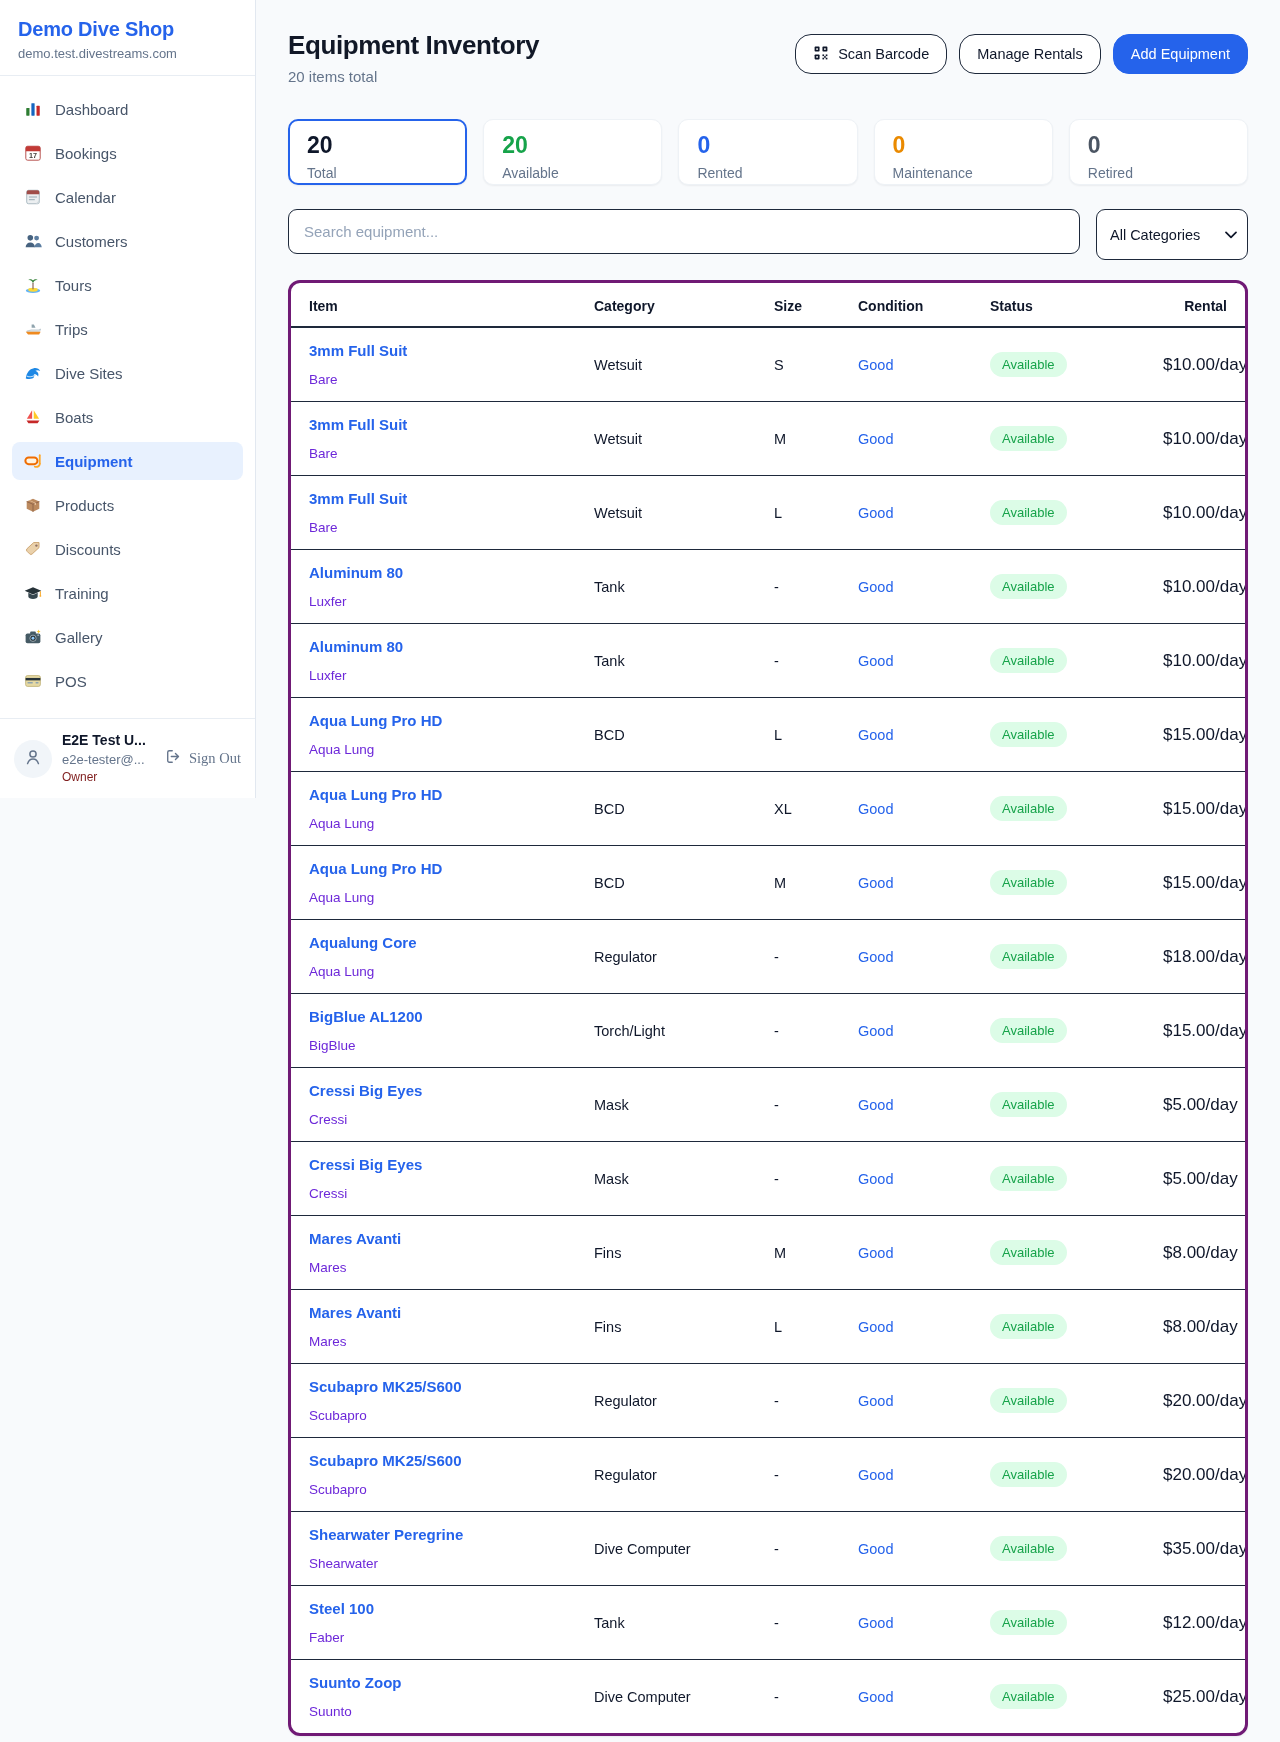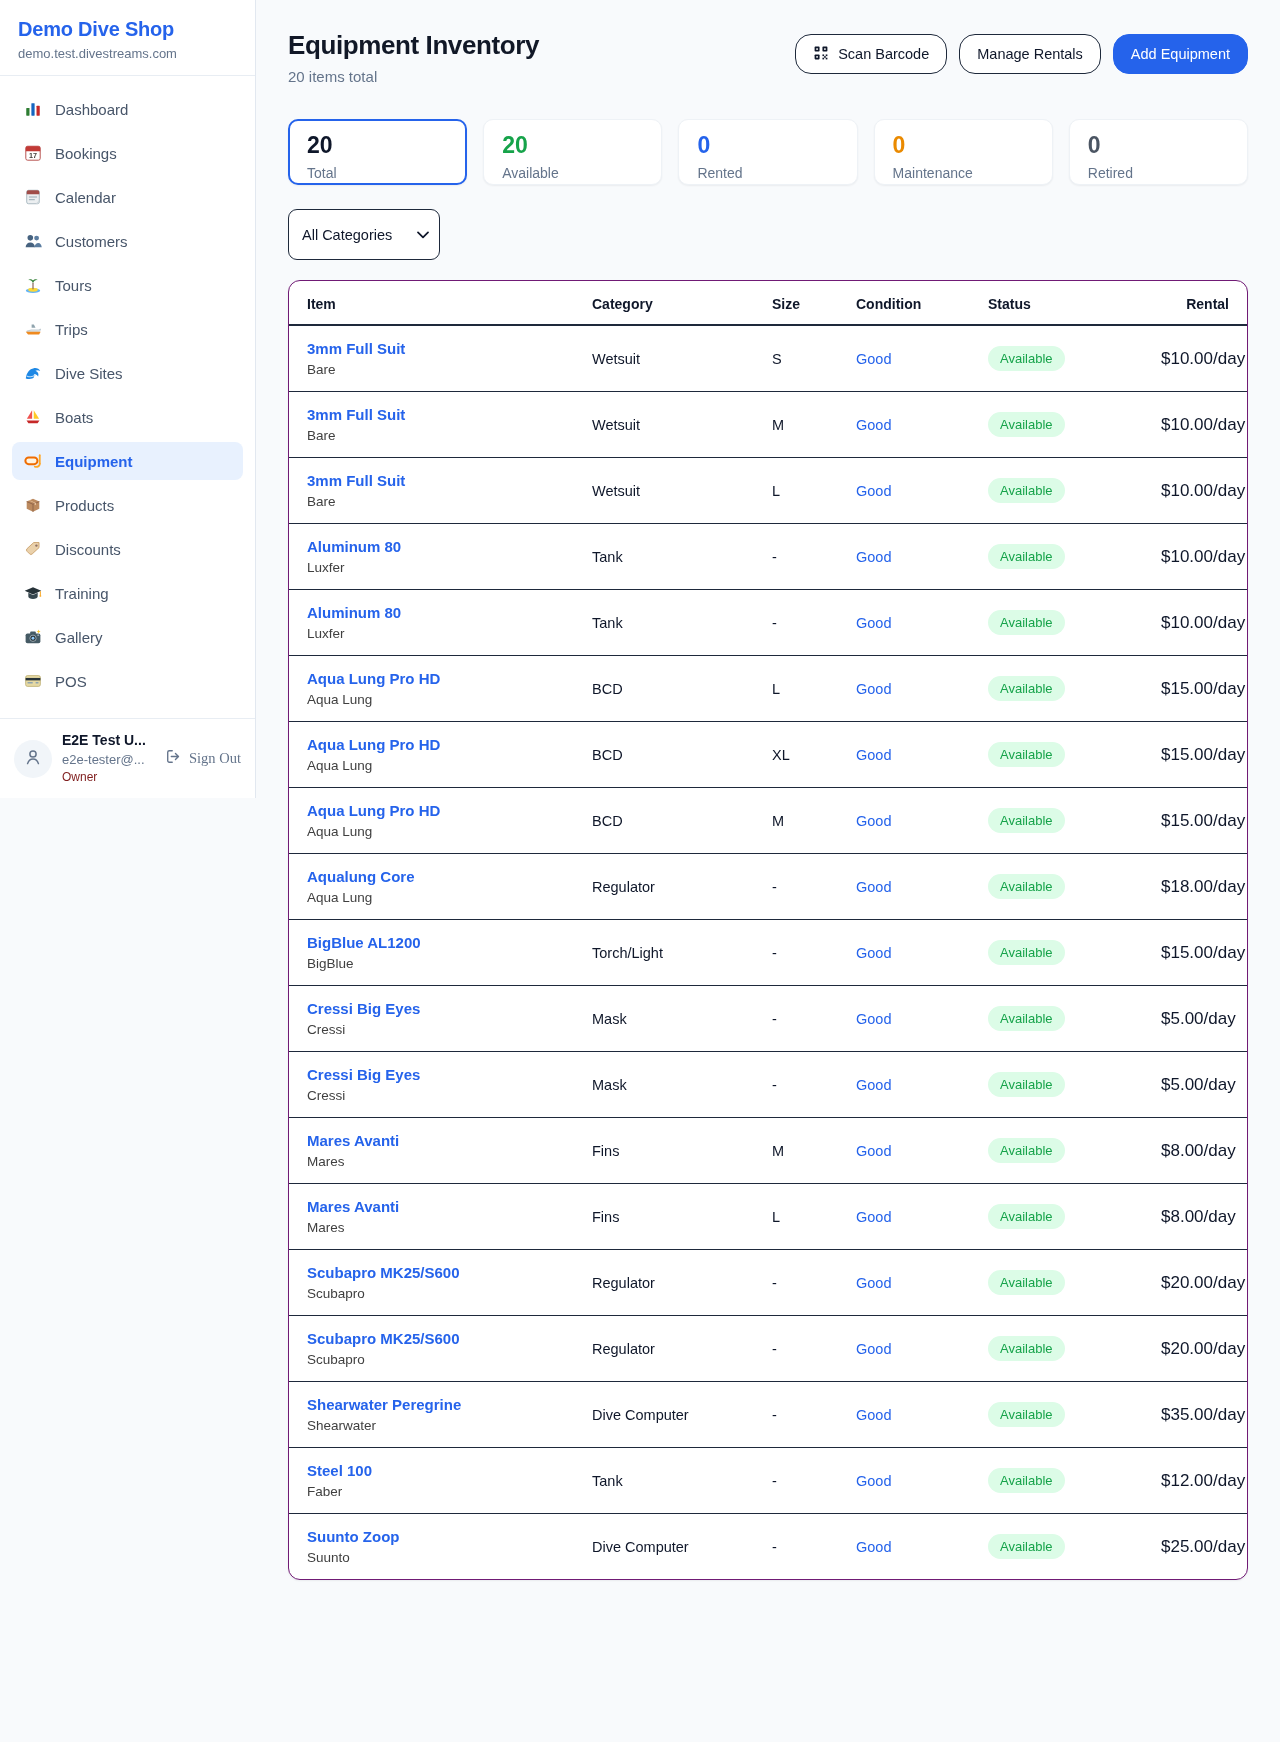--- a/index.html
+++ b/index.html
@@ -83,35 +83,35 @@
     width:100%; height:51px; border:1px solid #1e293b; border-radius:9px;
     background:#fff; font-size:14.5px; color:#0f172a; padding:0 30px 0 13px;
     appearance:none; -webkit-appearance:none; font-family:inherit; cursor:pointer;
   }
   .chevron { position:absolute; right:11px; top:50%; transform:translateY(-50%); pointer-events:none; }
   .chevron svg { width:12px; height:8px; display:block; }
 
   
   .table-card {
     background:#fff; border-radius:12px; overflow:hidden;
-    border:1px solid #701a75; box-shadow:0 1px 2px rgba(15,23,42,.06);
+    border:3px solid #701a75; box-shadow:0 1px 2px rgba(15,23,42,.06);
   }
   table { width:100%; border-collapse:collapse; table-layout:fixed; }
   th { text-align:left; font-size:14px; font-weight:bold; color:#0f172a;
        padding:15px 8px 12px 8px; border-bottom:2px solid #1e293b; }
   td { padding:14px 8px; border-bottom:1px solid #1e293b; vertical-align:middle; }
   tbody tr:last-child td { border-bottom:none; }
   .col0 { width:295px; } th.col0, td.col0 { padding-left:18px; }
   .col1 { width:180px; }
   .col2 { width:84px; }
   .col3 { width:132px; }
   .col4 { width:173px; }
   .col5 { text-align:right; } th.col5, td.col5 { padding-right:18px; }
   .item-name { color:#2563eb; font-size:15px; font-weight:600; text-decoration:none; display:inline-block; cursor:pointer; }
-  .item-brand { color:#404040; font-size:13.5px; margin-top:4px; }
+  .item-brand { color:#6d28d9; font-size:13.5px; margin-top:12px; }
   .cell { font-size:14.5px; color:#0f172a; }
   .good-link { color:#2563eb; font-size:14.5px; text-decoration:none; cursor:pointer; }
   .badge { display:inline-block; background:#dcfce7; color:#16a34a; font-size:13px;
            padding:5px 12px; border-radius:999px; }
   .rental { font-size:17px; color:#0f172a; }
 </style>
 </head>
 <body>
 
 <div class="app">
@@ -341,20 +341,21 @@
           <div class="stat-value" style="color: rgb(234, 138, 0);">0</div>
           <div class="stat-label">Maintenance</div>
         </div>
         <div class="stat-card">
           <div class="stat-value" style="color: rgb(75, 85, 99);">0</div>
           <div class="stat-label">Retired</div>
         </div>
       </div>
 
     <div class="filter-row">
+      <input class="search-input" type="text" placeholder="Search equipment..." style="">
       <div class="select-wrap">
         <select>
           <option selected="">All Categories</option>
         </select>
         <span class="chevron">
             <svg viewBox="0 0 12 8" fill="none" stroke="#0f172a" stroke-width="1.7" stroke-linecap="round" stroke-linejoin="round">
               <path d="M1 1.4L6 6.4l5-5"></path>
             </svg>
           </span>
       </div>

